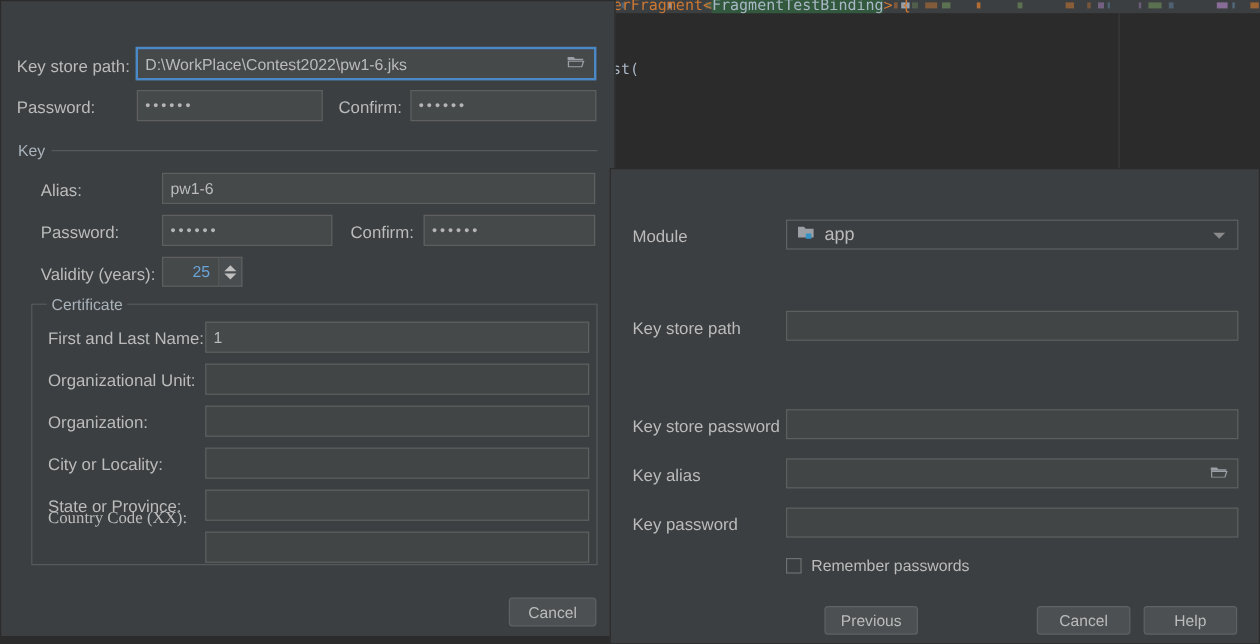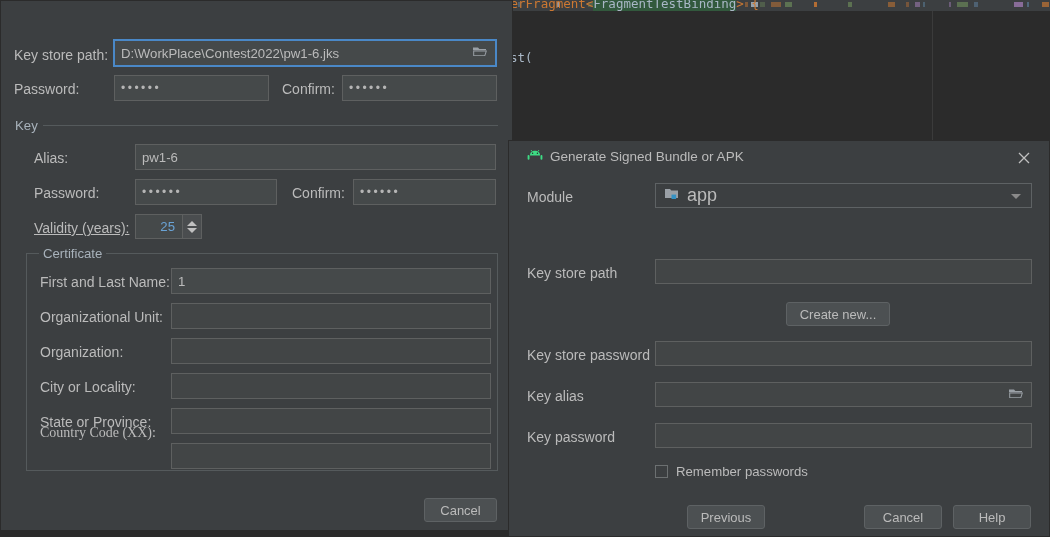--- a/index.html
+++ b/index.html
@@ -164,21 +164,21 @@
   .arw.up { border-left: 5px solid transparent; border-right: 5px solid transparent; border-bottom: 5px solid #c0c0c0; }
   .arw.dn { border-left: 5px solid transparent; border-right: 5px solid transparent; border-top: 5px solid #c0c0c0; }
 
   
   .combo {
     position: absolute;
     background: #3c3f41;
     border: 1px solid #5e6264;
     display: flex; align-items: center;
     padding-left: 8px;
-    font-size: 18px;
+    font-size: 15px;
     color: #bbbbbb;
     cursor: pointer;
   }
   .combo .caret {
     position: absolute; right: 10px; top: 50%;
     width: 0; height: 0; margin-top: -2px;
     border-left: 5px solid transparent;
     border-right: 5px solid transparent;
     border-top: 5px solid #8a8a8a;
   }
@@ -294,21 +294,21 @@
 
     <span class="lbl" style="left:33px; top:184px;">Password:</span>
     <div class="field" style="left:134px; top:178px; width:142px; height:26px;">
       <span class="pw">••••••</span>
     </div>
     <span class="lbl" style="left:291px; top:184px;">Confirm:</span>
     <div class="field" style="left:352px; top:178px; width:143px; height:26px;">
       <span class="pw">••••••</span>
     </div>
 
-    <span class="lbl" style="left:33px; top:219px;text-decoration:underline;">Validity (years):</span>
+    <span class="lbl" style="left:33px; top:219px;">Validity (years):</span>
     <div class="spinner-wrap" style="left:134px; top:213px;">
       <div class="spinner-field" style="width:48px; height:25px;">
         <span>25</span>
       </div>
       <div class="spinner-btns" style="width:19px; height:25px;">
         <span class="arw up"></span>
         <span class="arw dn"></span>
       </div>
     </div>
 
@@ -344,57 +344,38 @@
     <div class="field empty" style="left:170px; top:442px; width:320px; height:26px;">
       <span class="val"></span>
     </div>
 
     <div class="btn primary" style="left:340px; top:497px; width:72px; height:24px;">OK</div>
     <div class="btn" style="left:423px; top:497px; width:73px; height:24px;">Cancel</div>
   </div>
 
   <div class="dialog" style="left:508px; top:140px; width:542px; height:397px;">
 
-    <div class="titlebar">
-      <span class="title-icon" style="left:18px; top:8px;">
-        <svg width="16" height="14" viewBox="0 0 16 14">
-          <path d="M3 6.2 C3 3.6 5.2 1.8 8 1.8 C10.8 1.8 13 3.6 13 6.2 L13 6.6 L3 6.6 Z" fill="#3ddc84"></path>
-          <circle cx="5.6" cy="4.3" r="0.7" fill="#2b2b2b"></circle>
-          <circle cx="10.4" cy="4.3" r="0.7" fill="#2b2b2b"></circle>
-          <path d="M4 1 L5.2 2.6 M12 1 L10.8 2.6" stroke="#3ddc84" stroke-width="0.9" fill="none"></path>
-          <rect x="0.6" y="6.1" width="1.9" height="4.6" rx="0.9" fill="#3ddc84"></rect>
-          <rect x="13.5" y="6.1" width="1.9" height="4.6" rx="0.9" fill="#3ddc84"></rect>
-        </svg>
-      </span>
-      <span class="title-text" style="left:41px;">Generate Signed Bundle or APK</span>
-      <span class="close-btn" style="left:506px;">
-        <svg width="18" height="18" viewBox="0 0 18 18">
-          <path d="M4 4 L14 14 M14 4 L4 14" stroke="#c0c0c0" stroke-width="1.3" fill="none"></path>
-        </svg>
-      </span>
-    </div>
 
     <span class="lbl" style="left:18px; top:48px;">Module</span>
     <div class="combo" style="left:146px; top:42px; width:377px; height:25px;">
       <span>
         <svg width="16" height="14" viewBox="0 0 16 14">
           <path d="M1 2 L6 2 L7.3 3.6 L14 3.6 L14 11 L1 11 Z" fill="#9aa0a6"></path>
           <rect x="7.5" y="7.6" width="4.6" height="4.4" fill="#3592c4"></rect>
         </svg>
       </span>
       <span class="modtext">app</span>
       <span class="caret"></span>
     </div>
 
     <span class="lbl" style="left:2px; top:124px;margin-left:16px;">Key store path</span>
     <div class="field empty" style="left:146px; top:118px; width:377px; height:25px;">
       <span class="val"></span>
     </div>
 
-    <div class="btn" style="left:277px; top:161px; width:104px; height:24px;">Create new...</div>
 
     <span class="lbl" style="left:18px; top:206px;">Key store password</span>
     <div class="field empty" style="left:146px; top:200px; width:377px; height:25px;">
       <span class="val"></span>
     </div>
 
     <span class="lbl" style="left:18px; top:247px;">Key alias</span>
     <div class="field empty" style="left:146px; top:241px; width:377px; height:25px;">
       <span class="val"></span>
       <span class="folder">

